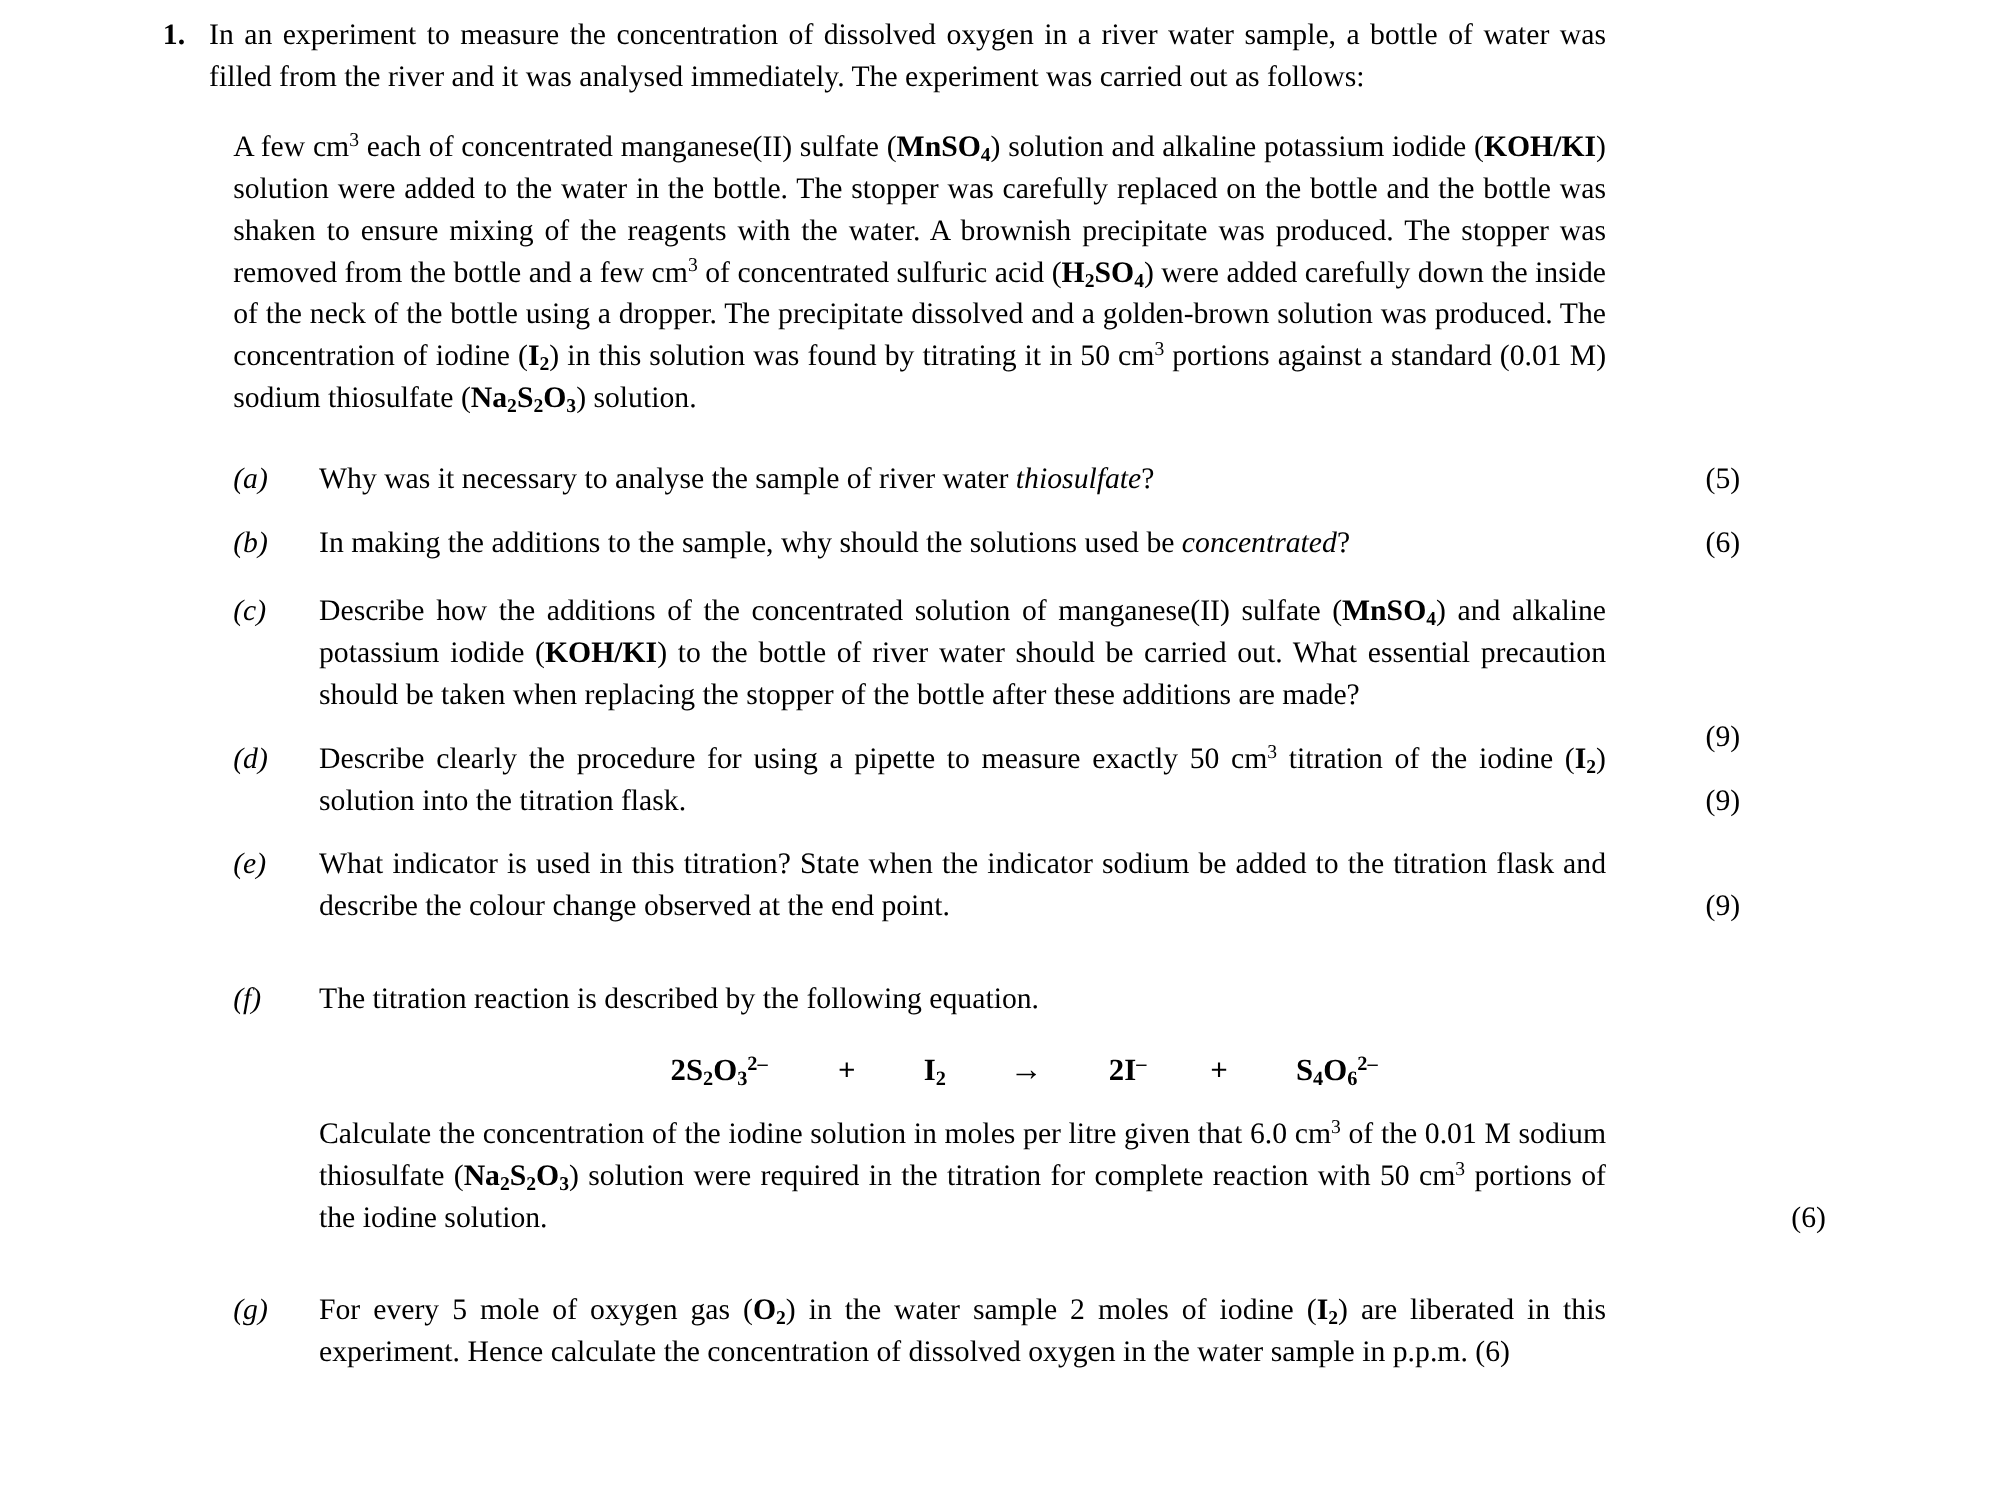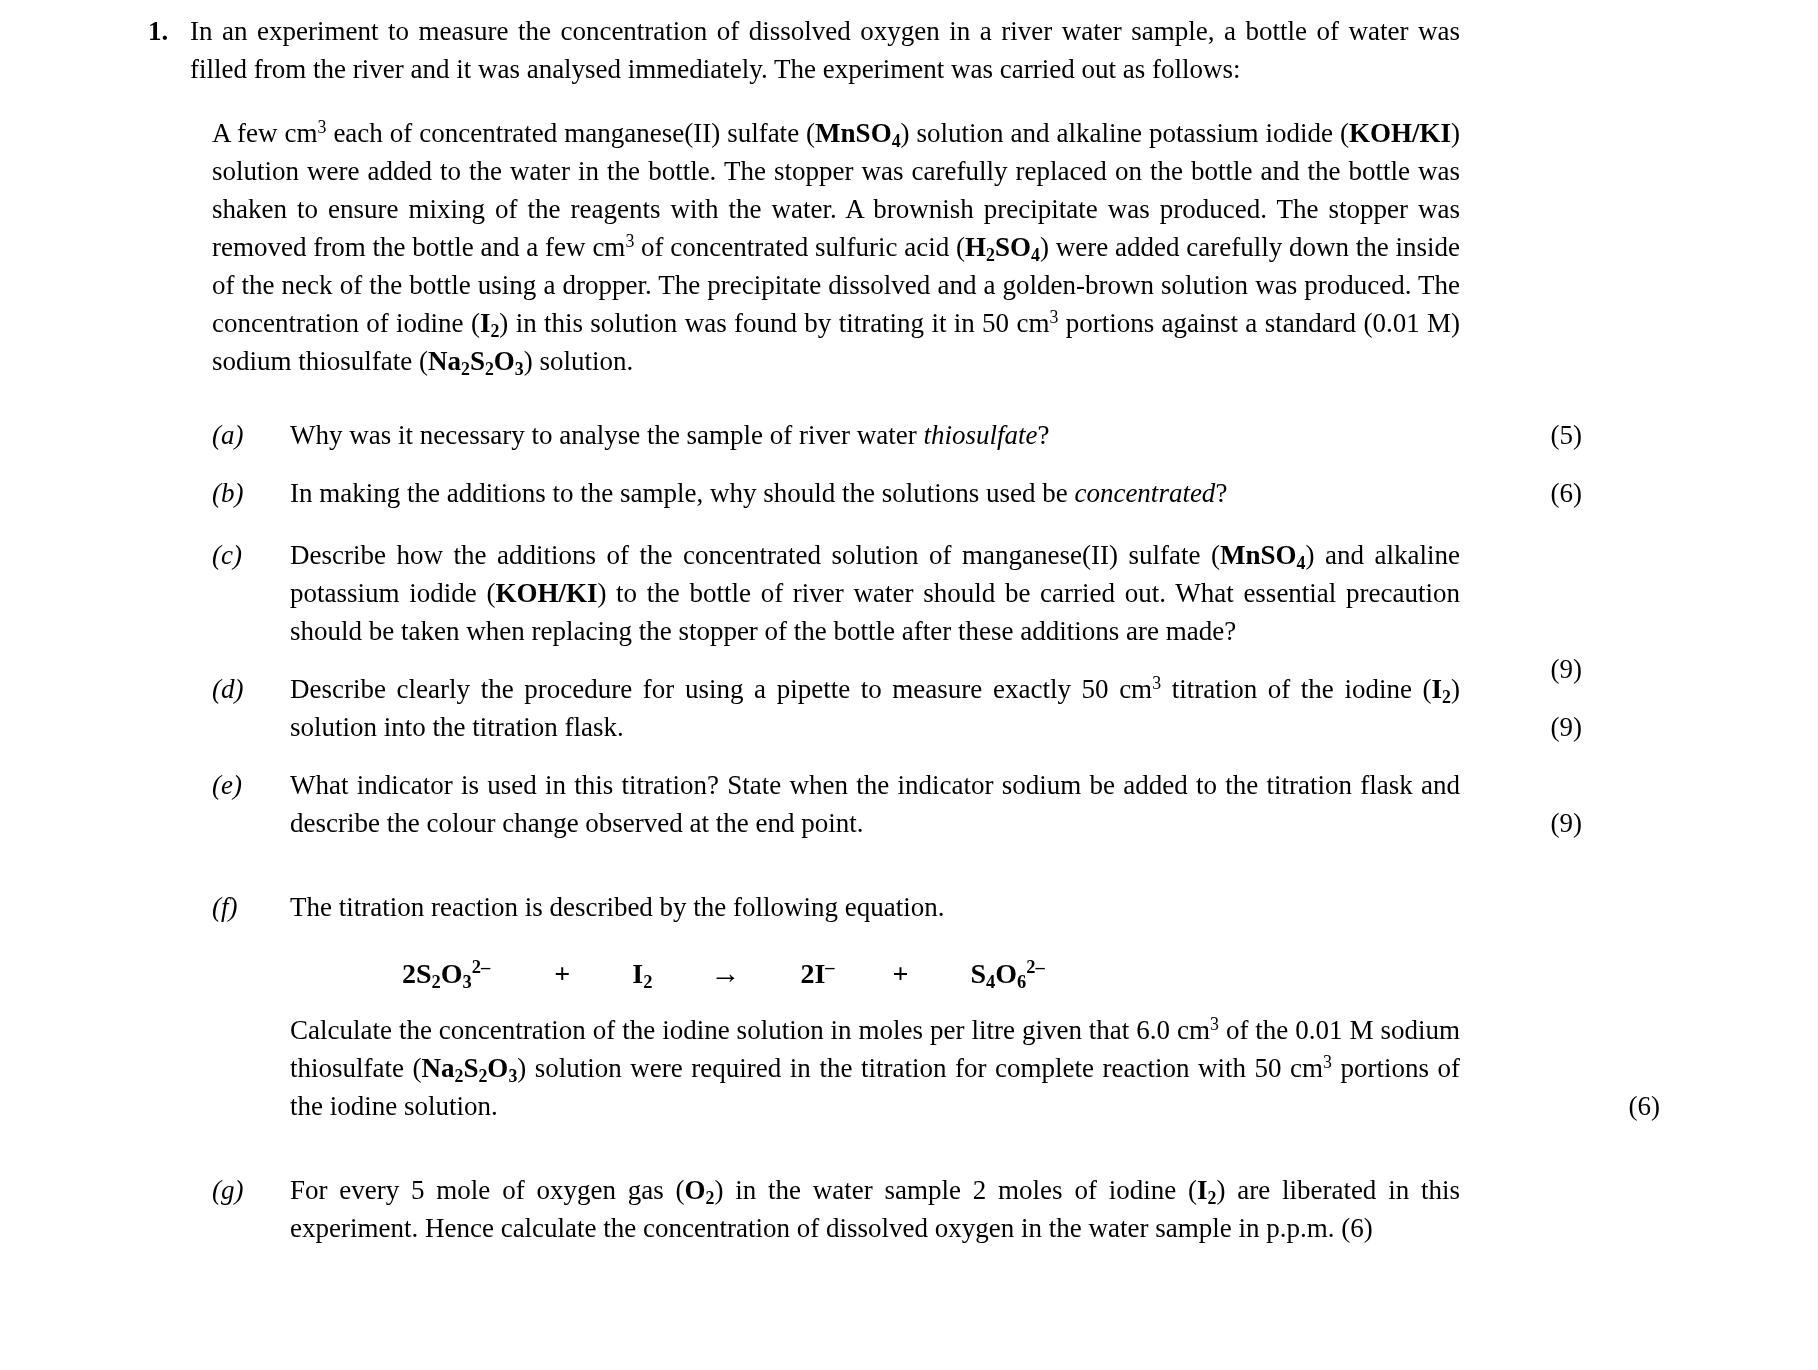--- a/index.html
+++ b/index.html
@@ -104,21 +104,21 @@
   sup  { font-size: 0.66em; vertical-align:  0.52em; line-height: 0; }
   .b { font-weight: bold; }
   .i { font-style: italic; }
 
   
   #equation-row {
     margin-top: 30px;
     margin-left: 212px;
     margin-right: 358px;
     display: flex;
-    justify-content: flex-start;
+    justify-content: center;
     align-items: baseline;
     font-weight: bold;
     font-size: 28px;
     padding-left: 190px;
   }
   #equation-row .eq-term { white-space: nowrap; }
   #equation-row .eq-gap-a { width: 64px; }
   #equation-row .eq-gap-b { width: 62px; }
   #equation-row .eq-gap-c { width: 58px; }
   #equation-row .eq-gap-d { width: 60px; }

